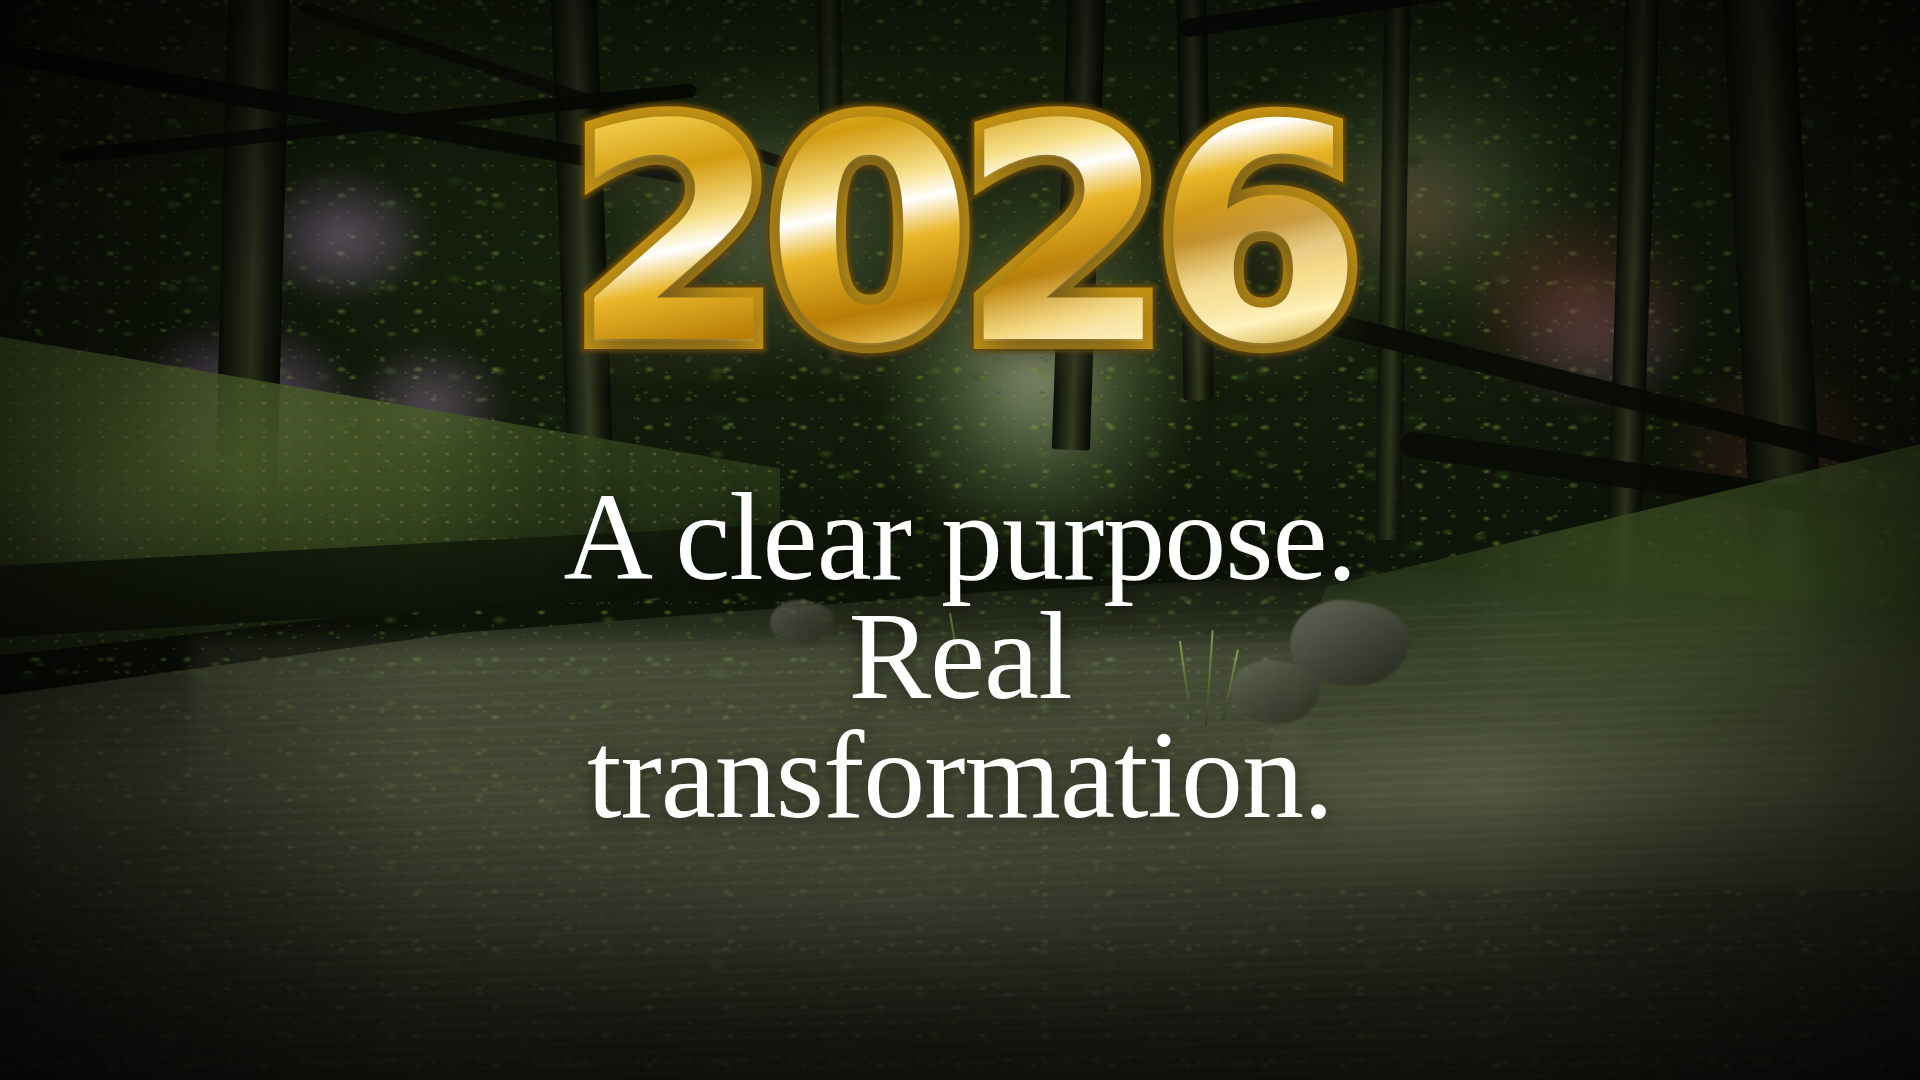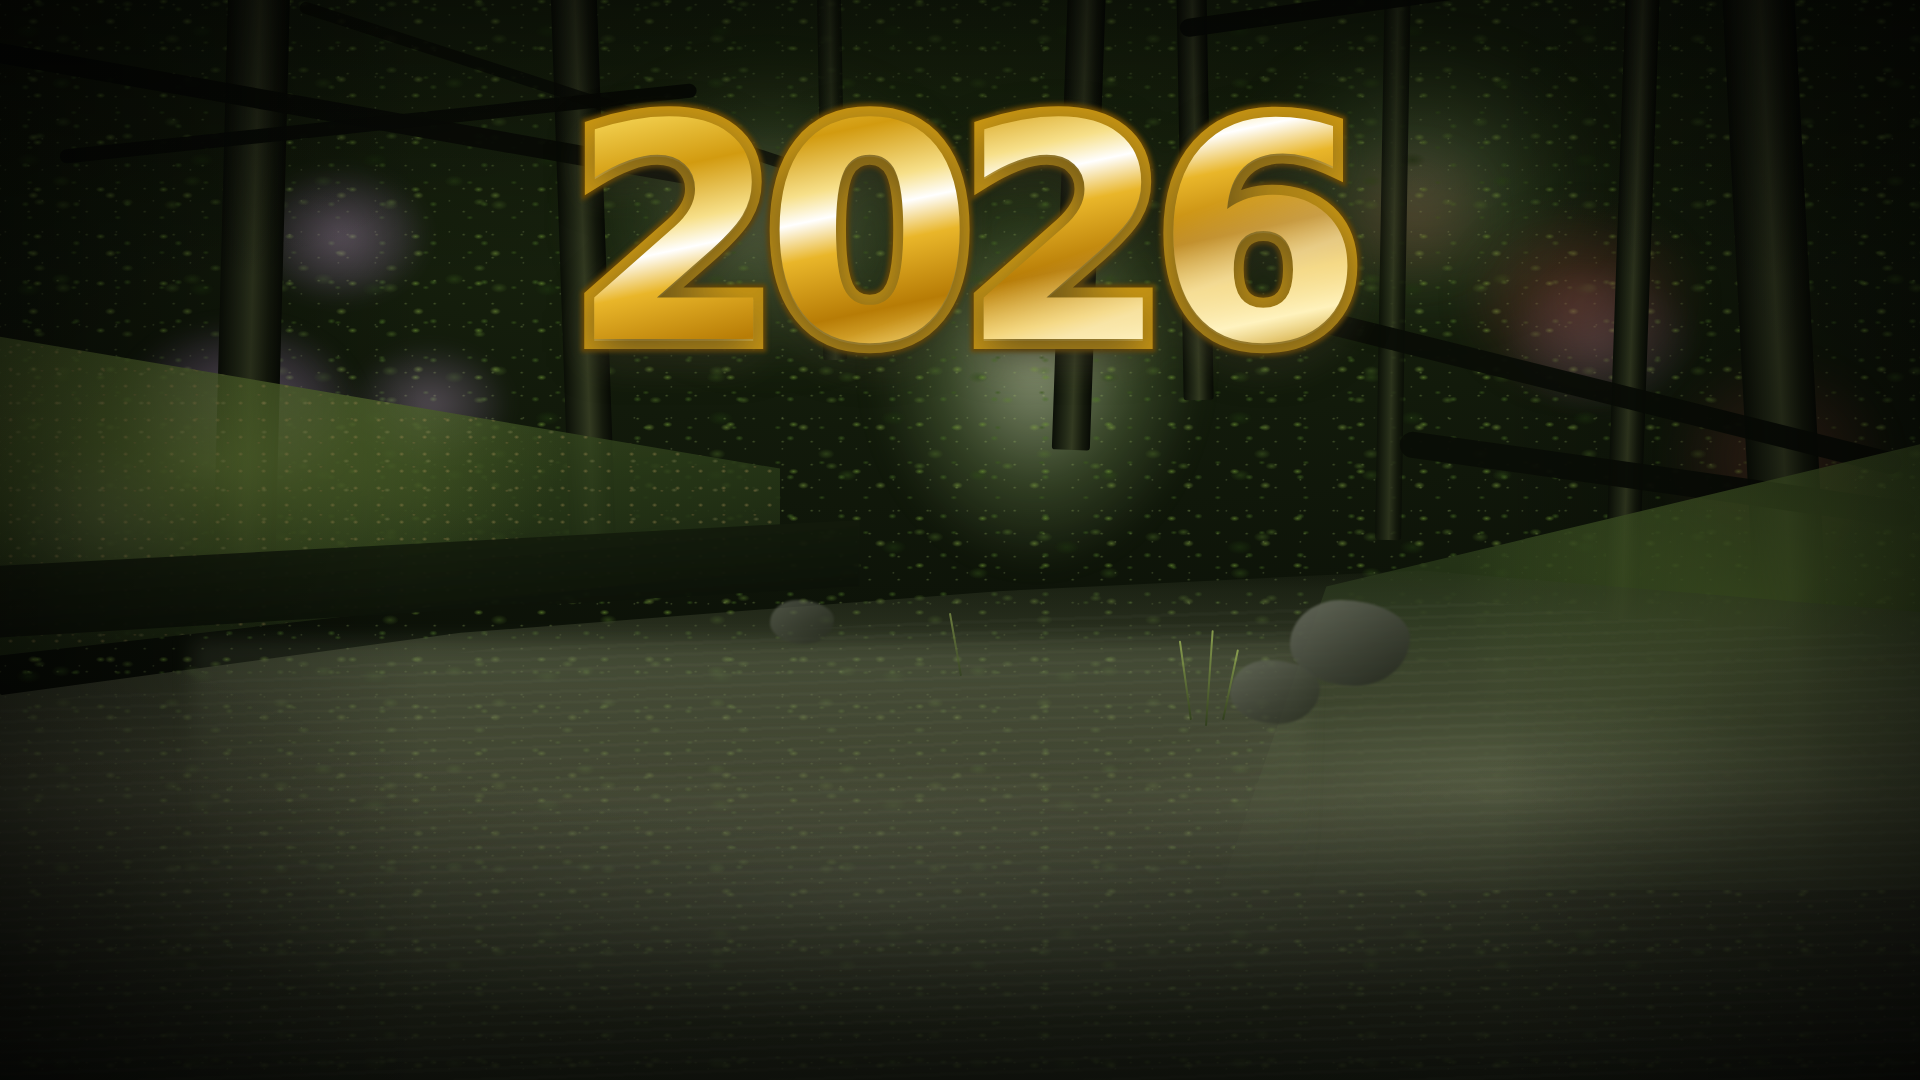--- a/index.html
+++ b/index.html
@@ -321,16 +321,18 @@
 
     <div class="year-shadow">2026</div>
     <div class="year-mid">2026</div>
     <div class="year">
       <span class="glyphs">2026</span>
     </div>
     <div class="year-gloss">2026</div>
 
 
     <div class="tagline">
+      <span class="ln">A clear purpose. Real</span>
+      <span class="ln">transformation.</span>
     </div>
 
   </div>
 </div>
 
 </body></html>

